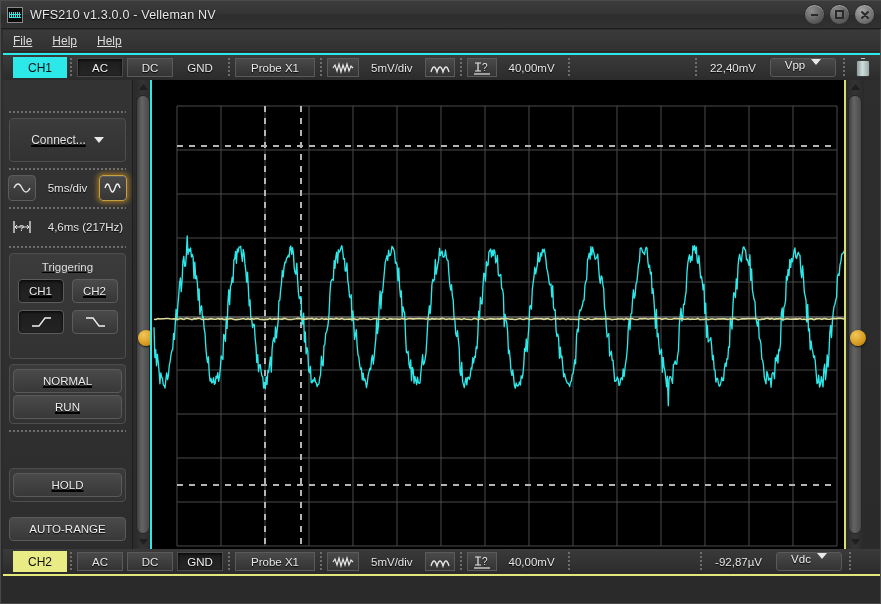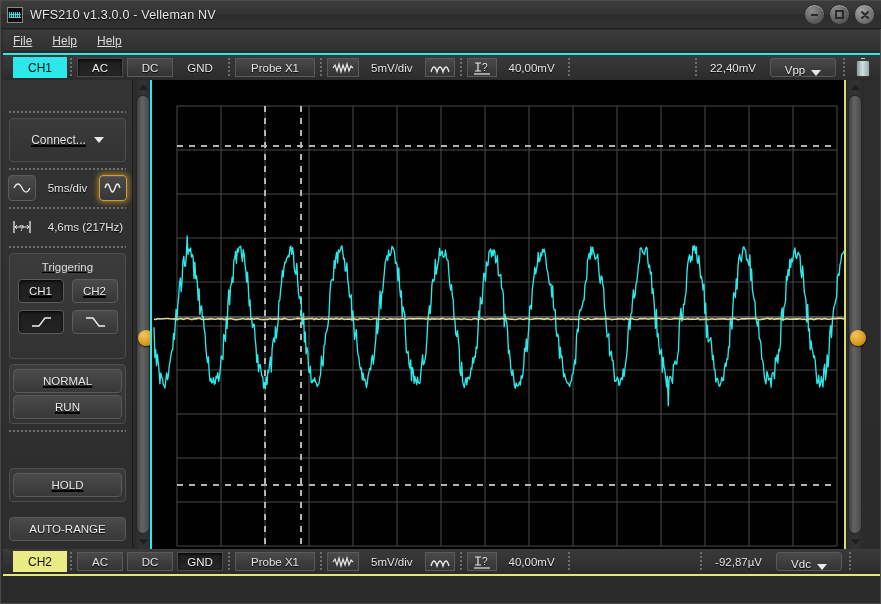--- a/index.html
+++ b/index.html
@@ -99,21 +99,21 @@
   .tb-btn.flat { background: none; border: none; box-shadow: none; }
   .tb-btn.wide { min-width: 80px; }
   .tb-icon { min-width: 30px; padding: 0 4px; }
   .tb-value {
     display: flex; align-items: center; justify-content: center;
     font-size: 11.5px; color: #e6e6e6; padding: 0 10px;
     text-shadow: 0 1px 1px #000;
   }
   .spacer { flex: 1; }
   .tb-drop {
-    width: 66px; margin: 3px 4px; display: flex; align-items: flex-end; justify-content: center;
+    width: 66px; margin: 3px 4px; display: flex; align-items: flex-start; justify-content: center;
     gap: 6px; font-size: 11.5px; color: #eee;
     background: linear-gradient(to bottom, #4a4a4a 0%, #3e3e3e 50%, #343434 100%);
     border: 1px solid #5a5a5a; border-radius: 3px; text-shadow: 0 1px 1px #000;
   }
   .caret {
     width: 0; height: 0; border-left: 5px solid transparent; border-right: 5px solid transparent;
     border-top: 6px solid #e8e8e8;
   }
   .battery {
     width: 18px; height: 22px; margin: 2px 8px 0 6px; position: relative;

